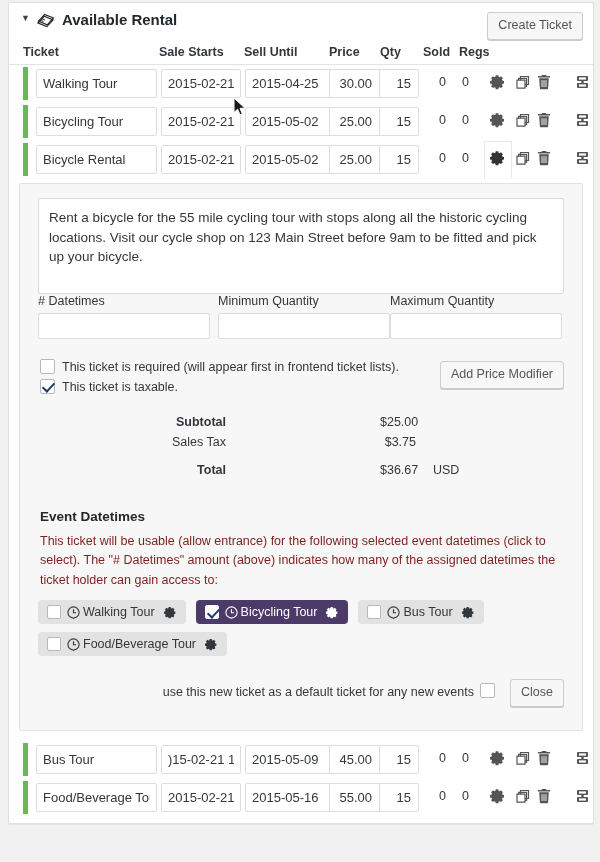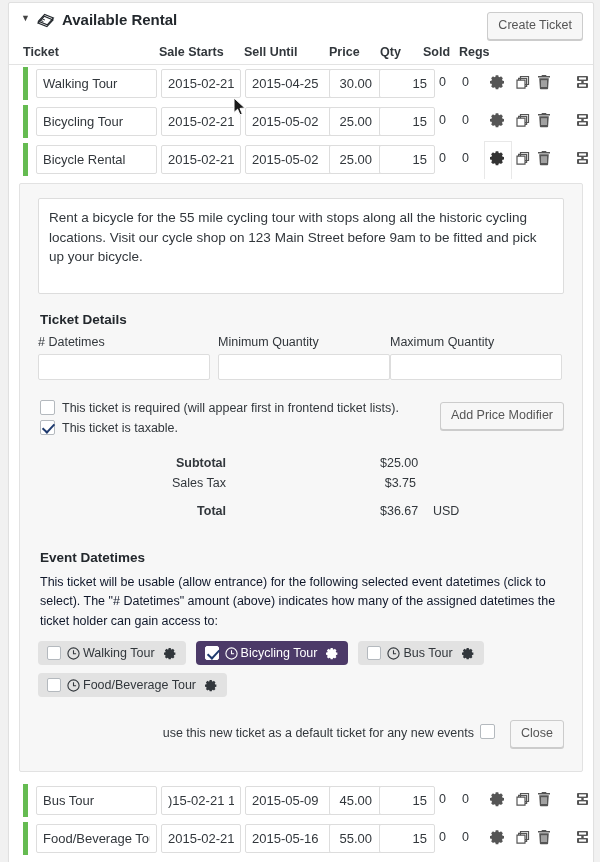--- a/index.html
+++ b/index.html
@@ -117,21 +117,21 @@
     font-family: "Liberation Sans", sans-serif;
     font-size: 13px;
     color: #32373c;
     padding: 0 6px;
     outline: none;
   }
   .c-name  { left: 27px;  width: 121px; }
   .c-start { left: 152px; width: 80px; }
   .c-until { left: 236px; width: 92px; }
   .c-price { left: 320px; width: 64px; text-align: right; padding-right: 20px; }
-  .c-qty   { left: 370px; width: 56px; text-align: right; padding-right: 7px; }
+  .c-qty   { left: 370px; width: 40px; text-align: right; padding-right: 7px; }
 
   .c-sold, .c-regs {
     position: absolute;
     top: 10px;
     font-size: 12.5px;
     color: #32373c;
   }
   .c-sold { left: 430px; }
   .c-regs { left: 453px; }
 
@@ -267,21 +267,21 @@
   .tot-val.r { left: auto; right: 148px; }
   .row-sub   { top: 2px; }
   .row-tax   { top: 22px; }
   .row-tot   { top: 50px; }
   .cur { position: absolute; left: 395px; top: 50px; font-size: 12.5px; }
 
   
   .dt-help {
     font-size: 12.5px;
     line-height: 1.55;
-    color: #0f172a;
+    color: #7f1d1d;
     margin: 2px 2px 10px 2px;
   }
   .chips { position: relative; }
   .chiprow { display: flex; gap: 10px; margin-bottom: 8px; flex-wrap: nowrap; }
   .chip {
     display: inline-flex;
     align-items: center;
     gap: 6px;
     background: #e2e2e2;
     border-radius: 4px;
@@ -496,21 +496,20 @@
                 <rect x="4" y="10.4" width="7" height="2.2"></rect>
               </g>
               <rect x="6.3" y="6.6" width="2.4" height="2.8" fill="#555"></rect>
             </svg>
         </span>
       </div>
 
       <div class="editor">
         <textarea class="desc-box" style="">Rent a bicycle for the 55 mile cycling tour with stops along all the historic cycling locations. Visit our cycle shop on 123 Main Street before 9am to be fitted and pick up your bicycle.</textarea>
 
-        <div class="sec-title">Ticket Details</div>
 
         <div class="fields-row">
           <div class="field f-dt">
             <label># Datetimes</label>
             <input value="" style="">
           </div>
           <div class="field f-max">
             <label>Maximum Quantity</label>
             <input value="" style="">
           </div>

